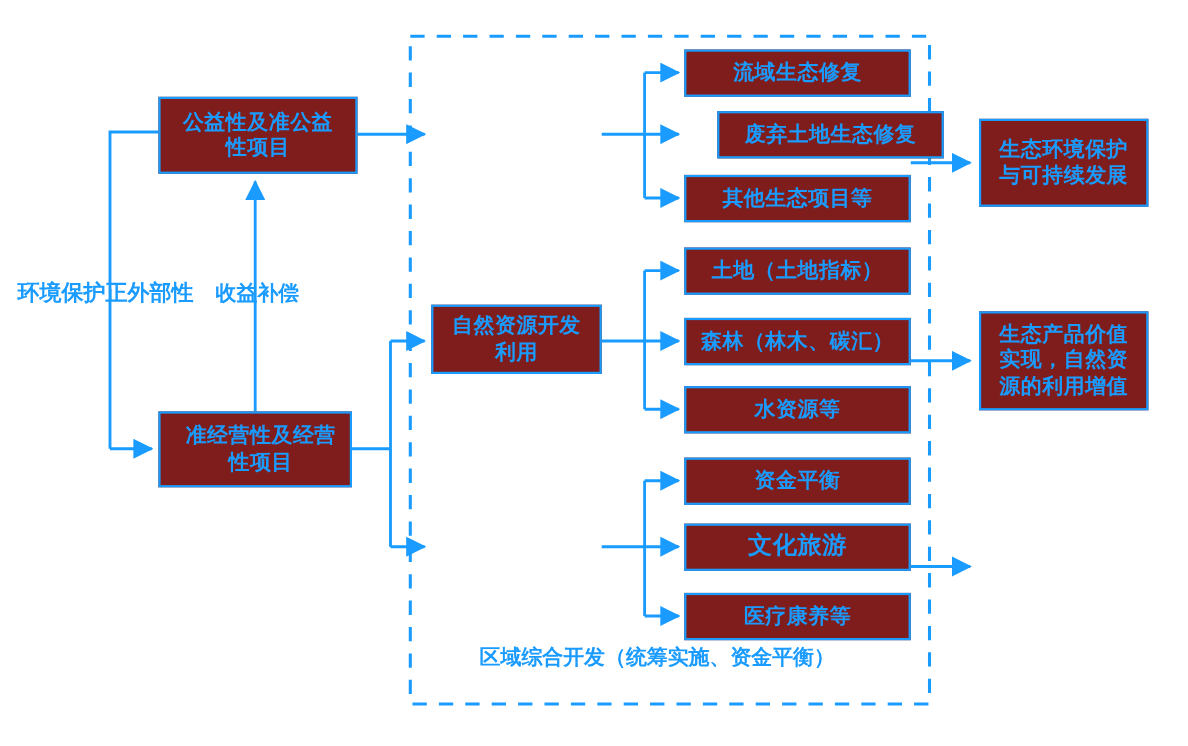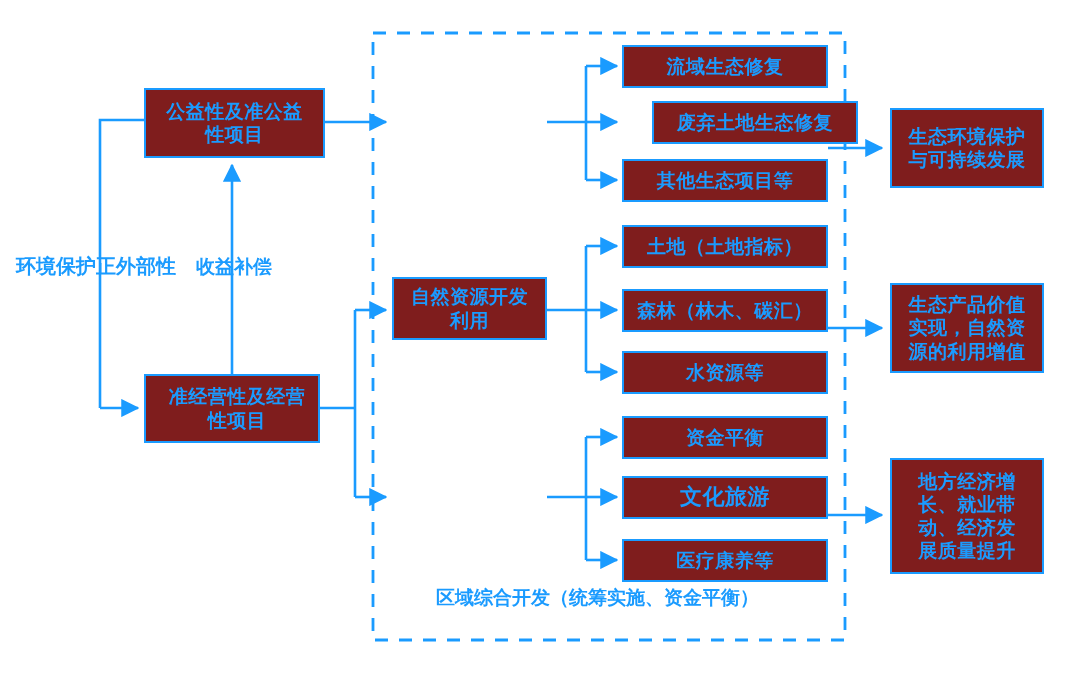--- a/index.html
+++ b/index.html
@@ -156,20 +156,14 @@
     <span style="white-space:pre-line;">生态环境保护
 与可持续发展</span>
   </div>
 
   <div class="node" style="left:890px; top:283px; width:154px; height:90px; font-size:19px;">
     <span style="white-space:pre-line;">生态产品价值
 实现，自然资
 源的利用增值</span>
   </div>
 
-  <div class="node" style="left:890px; top:458px; width:154px; height:116px; font-size:19px;">
-    <span style="white-space:pre-line;">地方经济增
-长、就业带
-动、经济发
-展质量提升</span>
-  </div>
 
 </div>
 
 </body></html>

